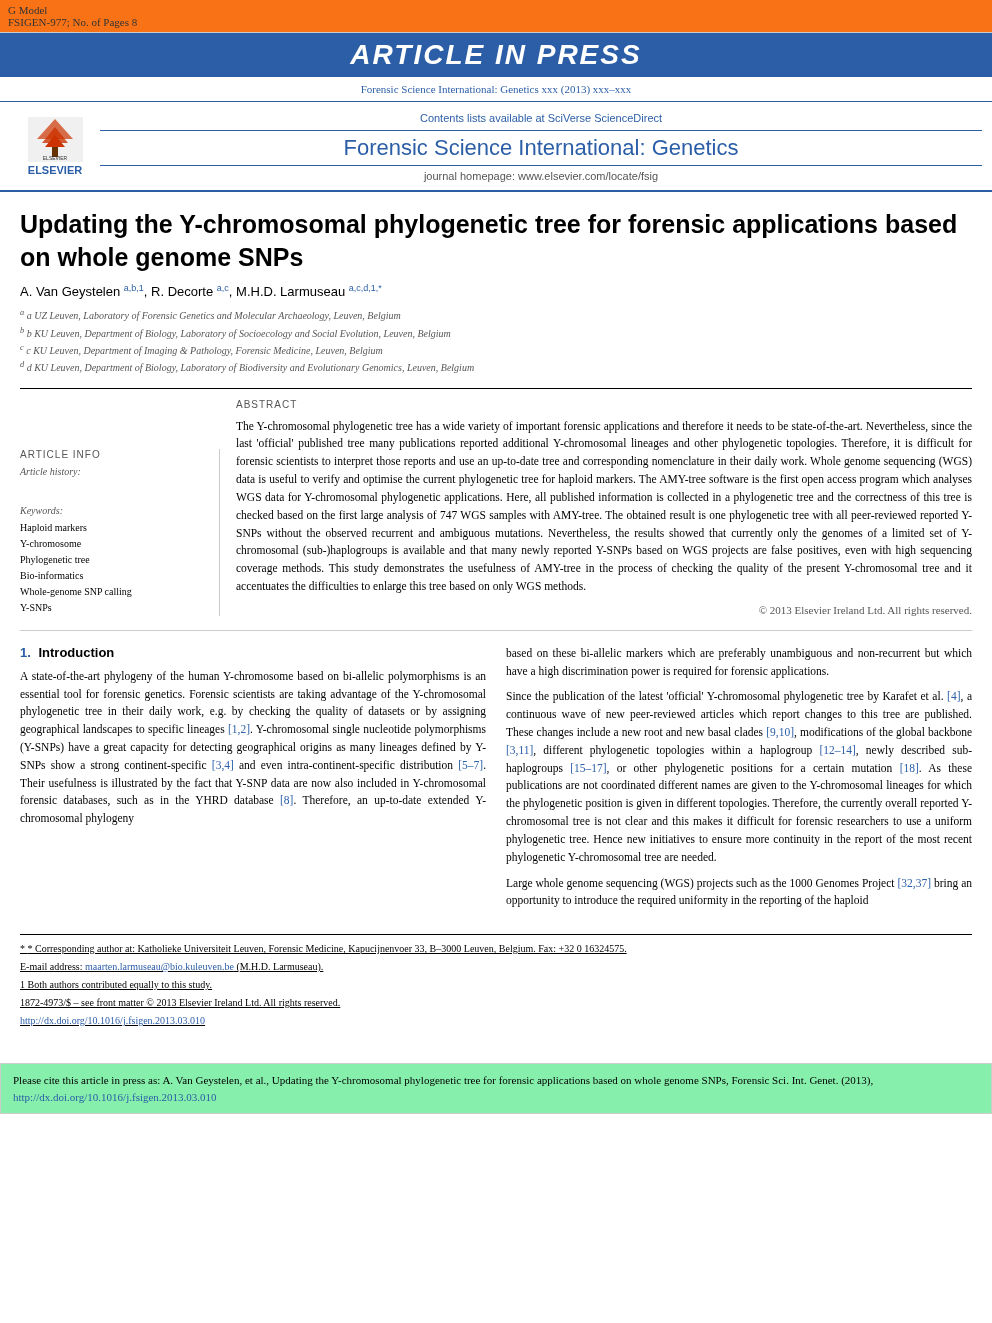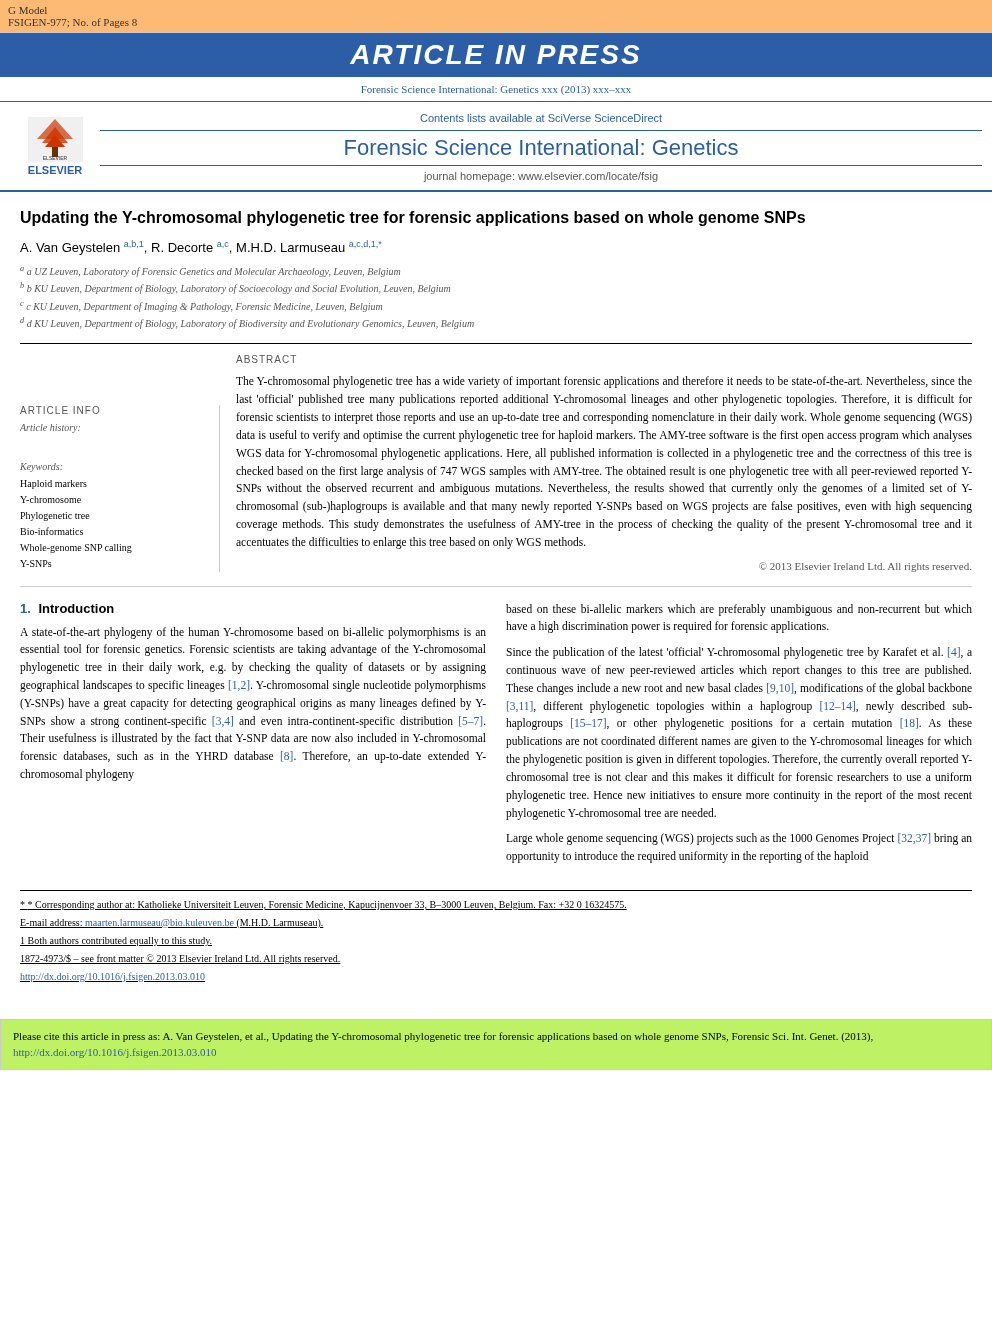--- a/index.html
+++ b/index.html
@@ -6,21 +6,21 @@
     body {
       font-family: 'Times New Roman', Times, serif;
       background: #fff;
       color: #000;
       font-size: 13px;
       width: 992px;
     }
 
     
     .top-banner {
-      background: #fdba74;
+      background: #f97316;
       padding: 4px 8px;
       display: flex;
       justify-content: space-between;
       align-items: center;
       border-bottom: 1px solid #ccc;
     }
     .top-banner-left { font-size: 11px; color: #333; }
     .article-in-press-bar {
       background: #2b5ea7;
       text-align: center;
@@ -72,21 +72,21 @@
       margin-top: 2px;
     }
 
     
     .main-content {
       padding: 16px 20px;
     }
 
     
     .article-title {
-      font-size: 16px;
+      font-size: 25px;
       font-weight: bold;
       color: #000;
       font-family: Arial, sans-serif;
       line-height: 1.3;
       margin-bottom: 10px;
     }
 
     
     .authors {
       font-size: 13px;
@@ -232,21 +232,21 @@
       line-height: 1.5;
       margin-bottom: 3px;
     }
     .footnote-text a {
       color: #2b5ea7;
       text-decoration: none;
     }
 
     
     .bottom-citation-bar {
-      background: #bef264;
+      background: #86efac;
       border: 1px solid #ccc;
       padding: 8px 12px;
       margin-top: 16px;
       font-size: 11px;
       color: #000;
       line-height: 1.5;
     }
     .bottom-citation-bar a {
       color: #2b5ea7;
       text-decoration: none;

